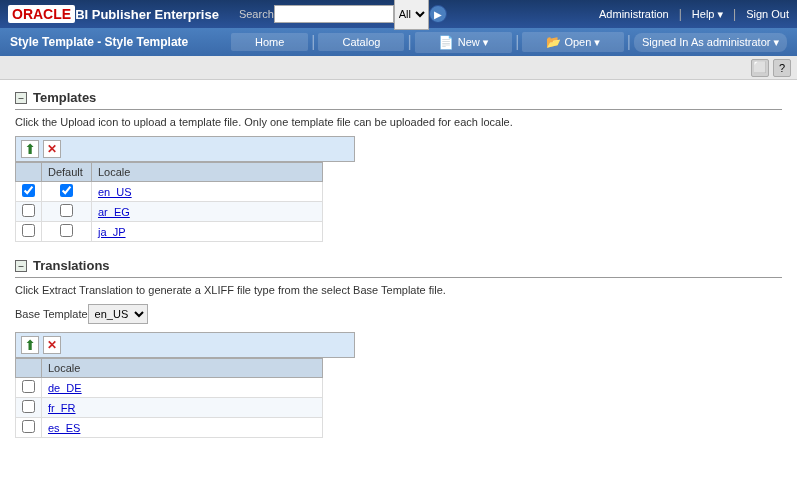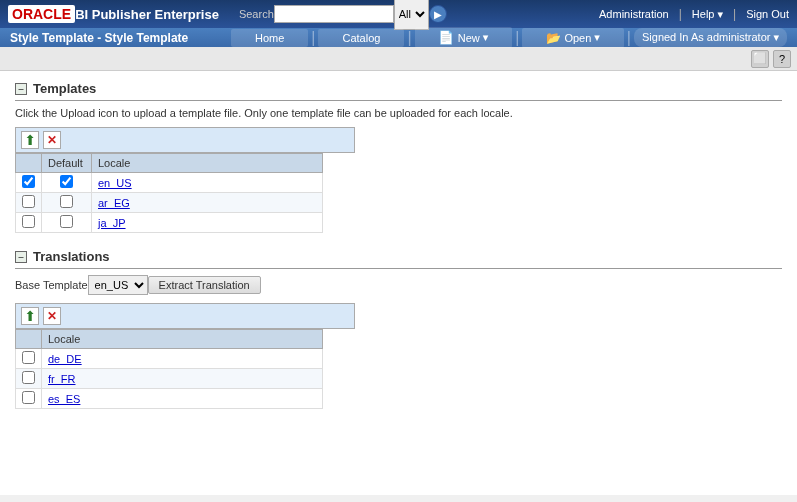--- a/index.html
+++ b/index.html
@@ -61,21 +61,21 @@
     .top-link {
       color: white;
       font-size: 11px;
       cursor: pointer;
       text-decoration: none;
     }
 
     
     .sec-nav {
       background: linear-gradient(to bottom, #4a7fbf, #3a6aaa);
-      height: 19px;
+      height: 28px;
       display: flex;
       align-items: center;
       padding: 0 10px;
       gap: 18px;
     }
     .page-title {
       color: white;
       font-size: 12px;
       font-weight: bold;
       flex: 1;
@@ -367,27 +367,27 @@
   </table>
 
   <div class="translations-section">
     <div class="section-header">
       <div class="section-toggle">
         <span>–</span>
       </div>
       <span class="section-title">Translations</span>
     </div>
     <hr class="section-divider">
+    <div class="section-desc">Click Extract Translation to generate a XLIFF file type from the select Base Template file.</div>
 
     <div class="base-template-row">
       <span class="base-label">Base Template</span>
       <select class="base-select">
         <option>en_US</option>
       </select>
-      <button class="extract-btn">Extract Translation</button>
     </div>
 
     <div class="table-toolbar">
       <div class="toolbar-btn add">
         <span style="color:#2a7a2a; font-size:14px;">⬆</span>
       </div>
       <div class="toolbar-btn del">
         <span style="color:#cc2222; font-size:12px; font-weight:bold;">✕</span>
       </div>
     </div>

